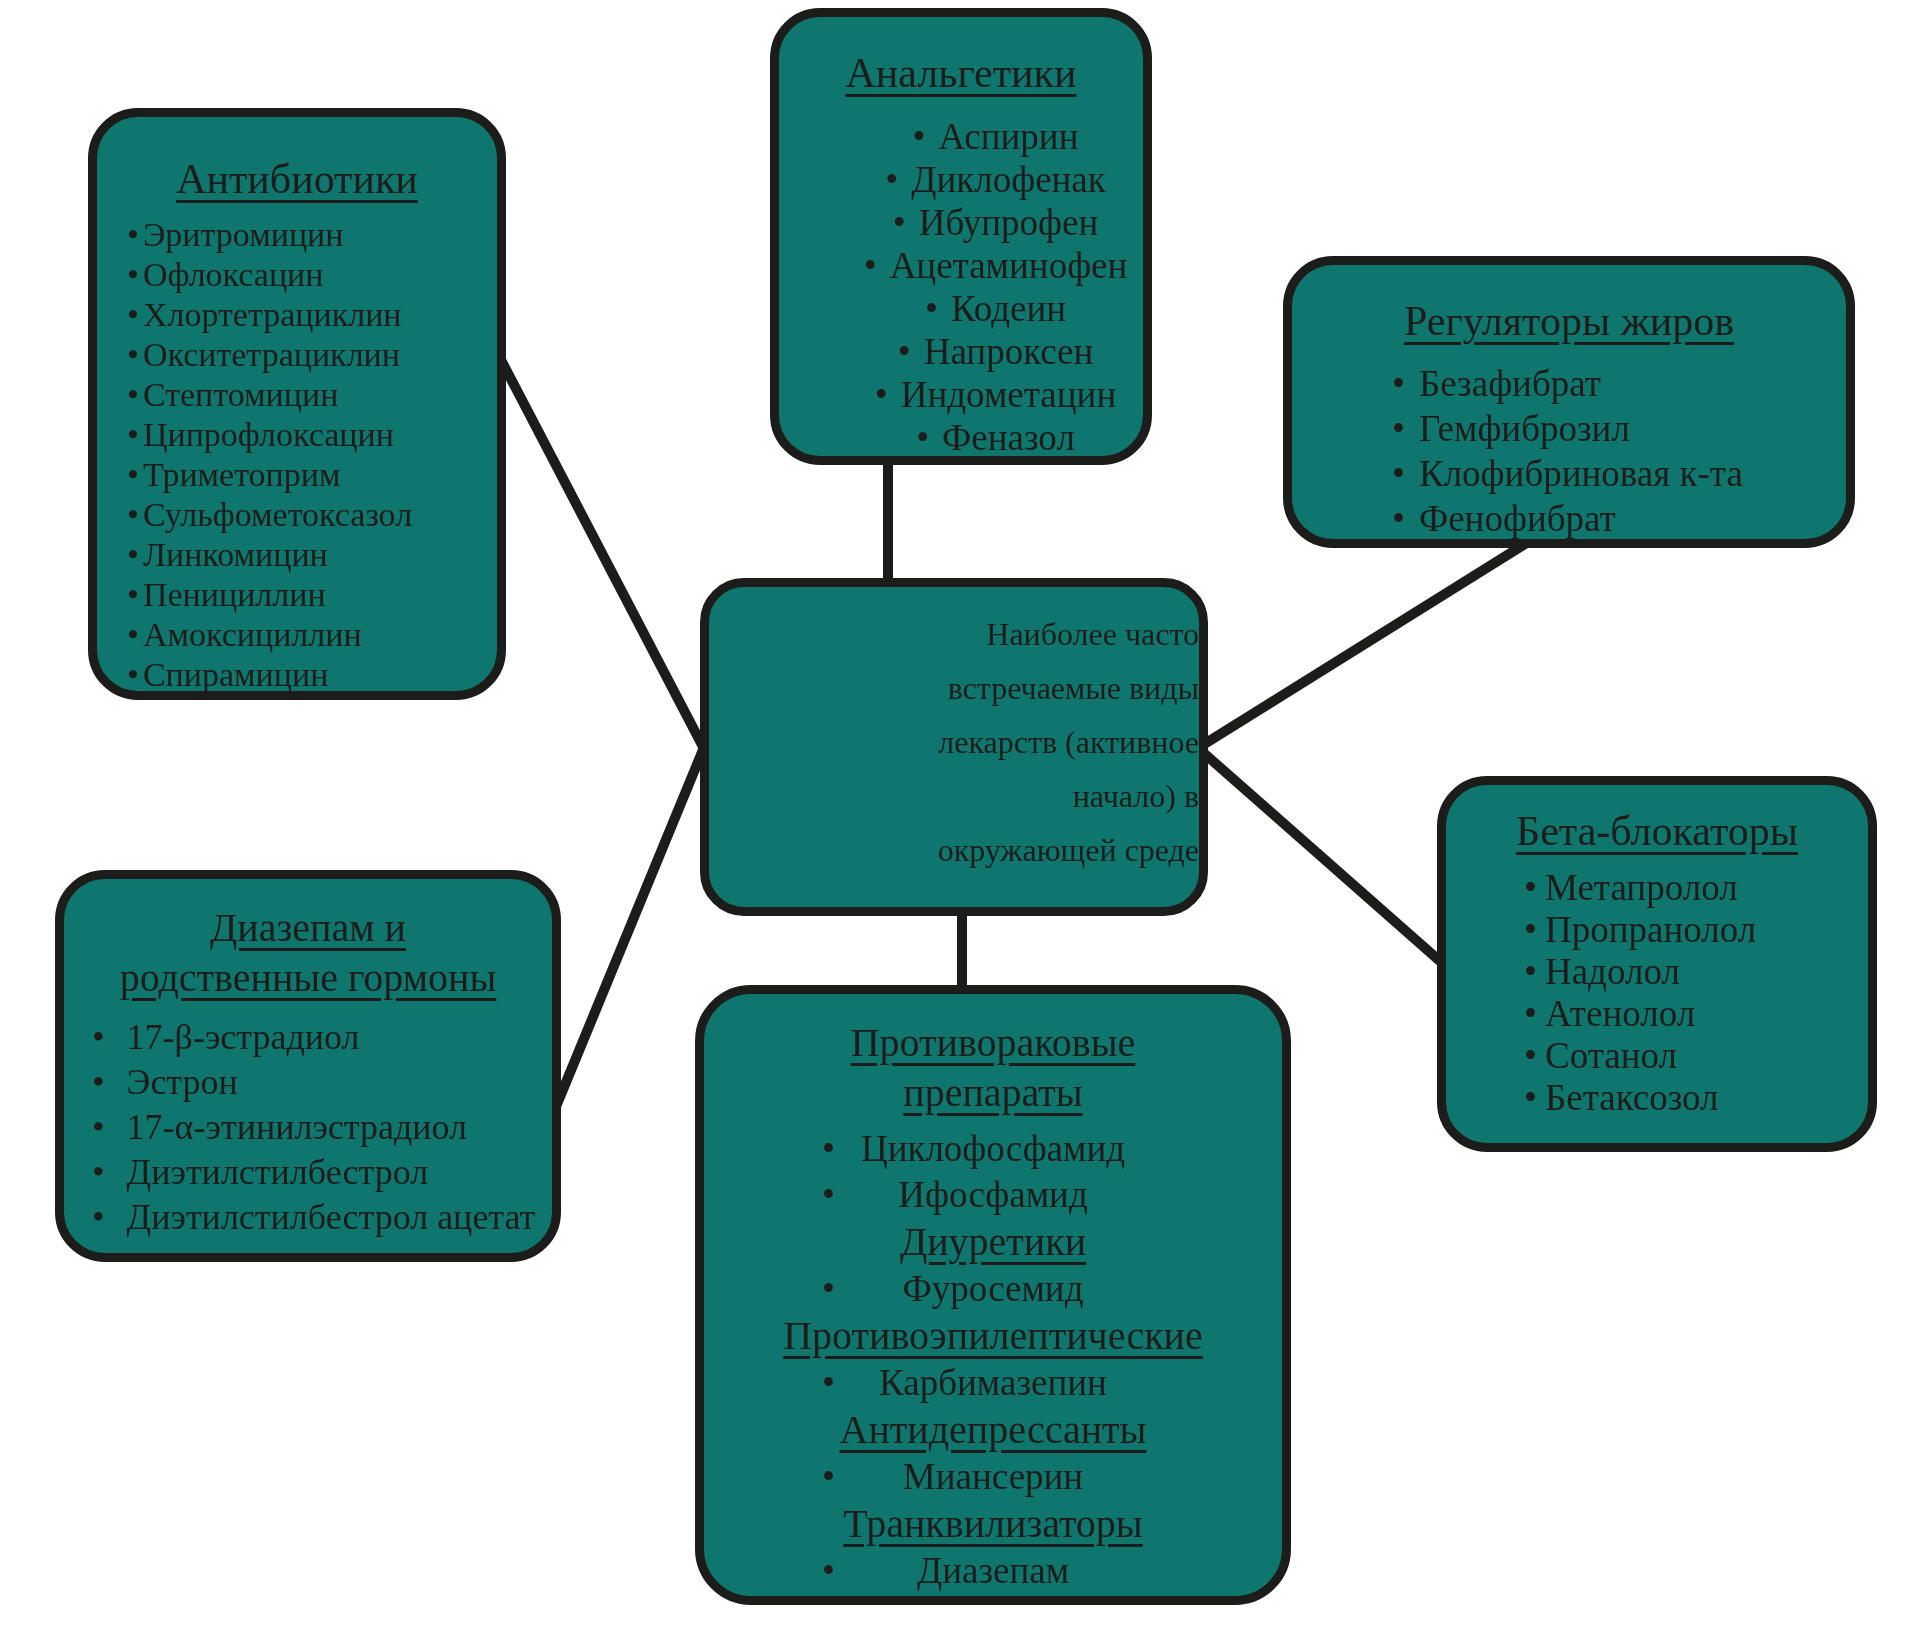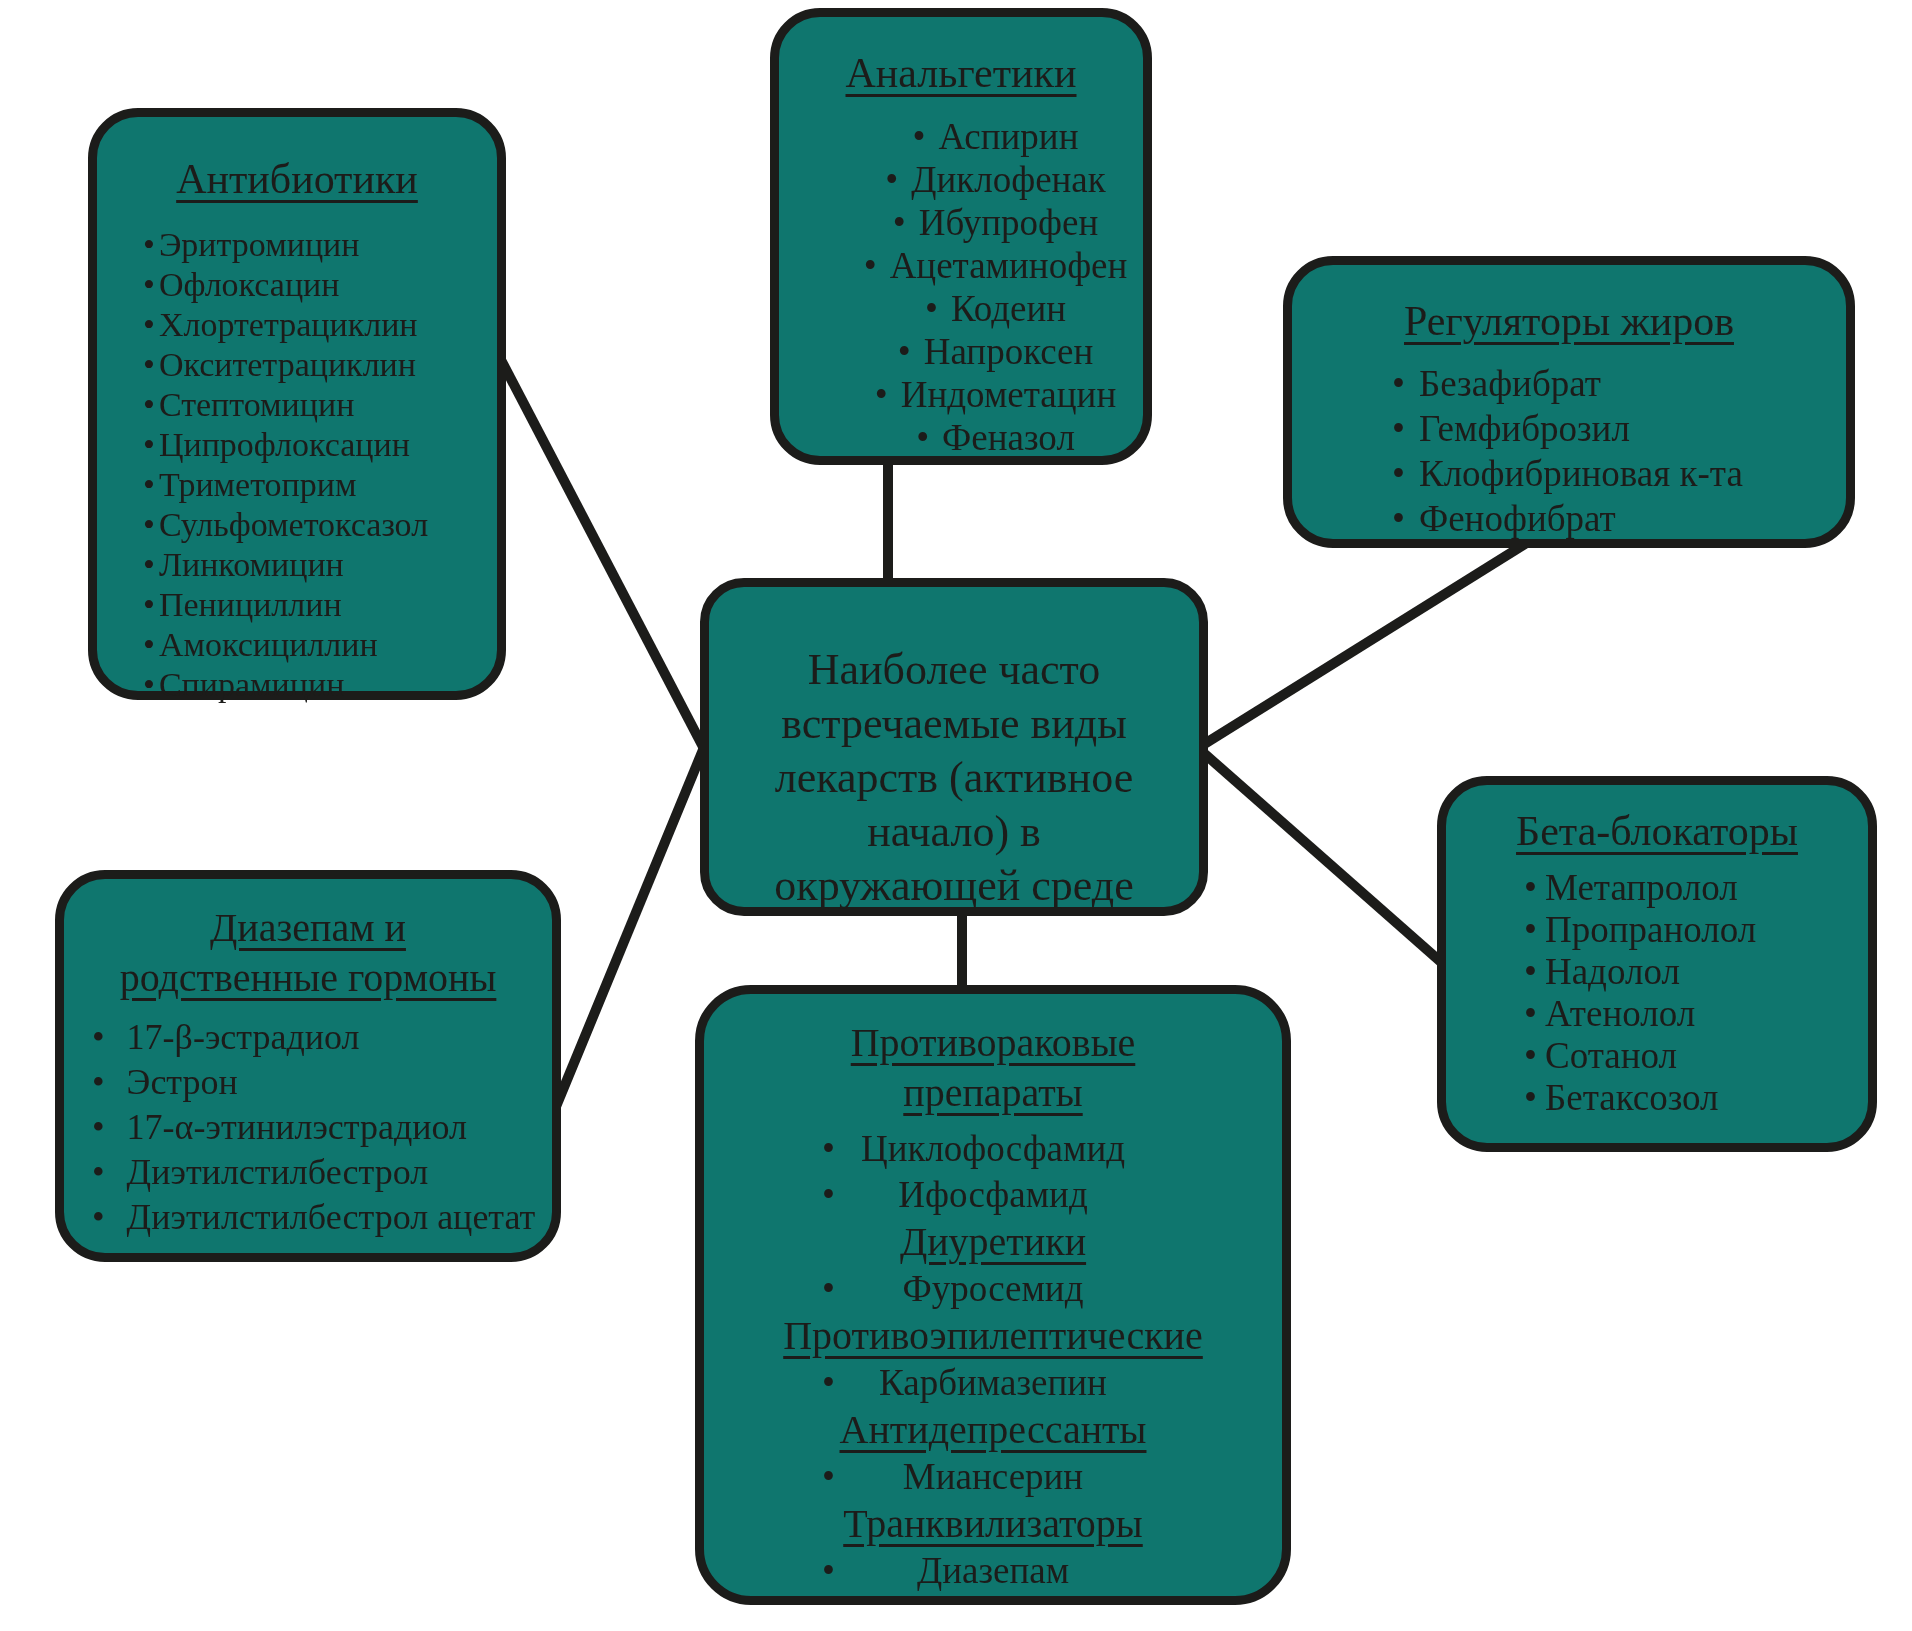--- a/index.html
+++ b/index.html
@@ -23,34 +23,34 @@
   li::before{content:"\2022";}
 
   
   #box-analgesics{left:770px;top:8px;width:382px;height:457px;padding-top:30px;}
   #box-analgesics ul{margin-top:16px;padding-left:69px;font-size:37px;text-align:center;}
   #box-analgesics li{line-height:43px;}
   #box-analgesics li::before{margin-right:13px;}
 
   
   #box-antibiotics{left:88px;top:108px;width:418px;height:592px;padding-top:36px;}
-  #box-antibiotics ul{margin-top:20px;padding-left:46px;font-size:34px;}
+  #box-antibiotics ul{margin-top:10px;padding-left:30px;font-size:34px;}
   #box-antibiotics li{line-height:40px;}
   #box-antibiotics li::before{margin-right:4px;}
 
   
   #box-lipid{left:1283px;top:256px;width:572px;height:292px;padding-top:30px;}
   #box-lipid ul{margin-top:14px;padding-left:100px;font-size:37px;}
   #box-lipid li{line-height:45px;}
   #box-lipid li::before{margin-right:14px;}
 
   
   #box-center{
-    left:700px;top:578px;width:508px;height:338px;padding-top:56px;
-    font-size:44px;line-height:54px;text-align:center;border-radius:44px;
+    left:700px;top:578px;width:508px;height:338px;padding-top:20px;
+    font-size:32px;line-height:54px;text-align:right;border-radius:44px;
   }
 
   
   #box-beta{left:1437px;top:776px;width:440px;height:376px;padding-top:20px;}
   #box-beta ul{margin-top:10px;padding-left:78px;font-size:37px;}
   #box-beta li{line-height:42px;}
   #box-beta li::before{margin-right:8px;}
 
   
   #box-steroids{left:55px;top:870px;width:506px;height:392px;padding-top:24px;}

